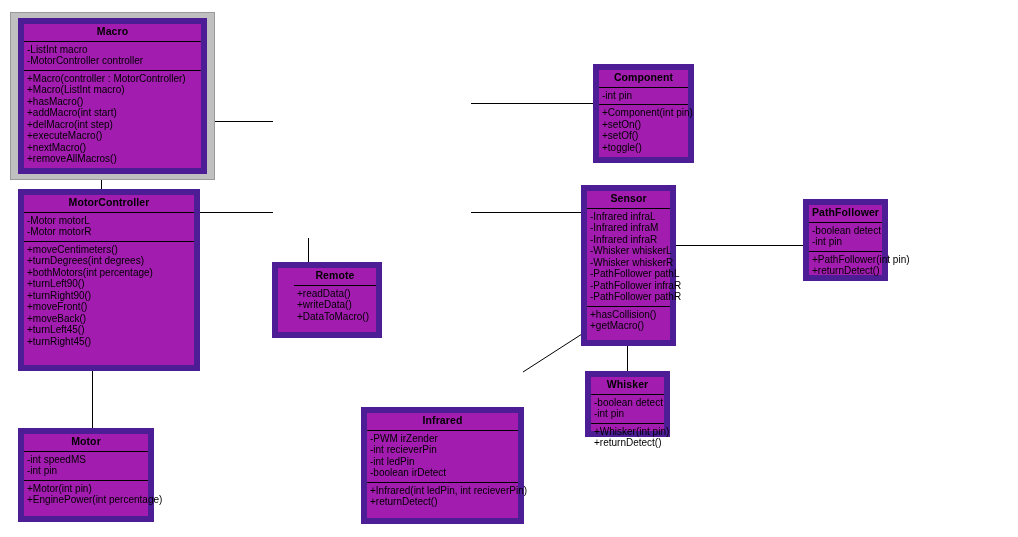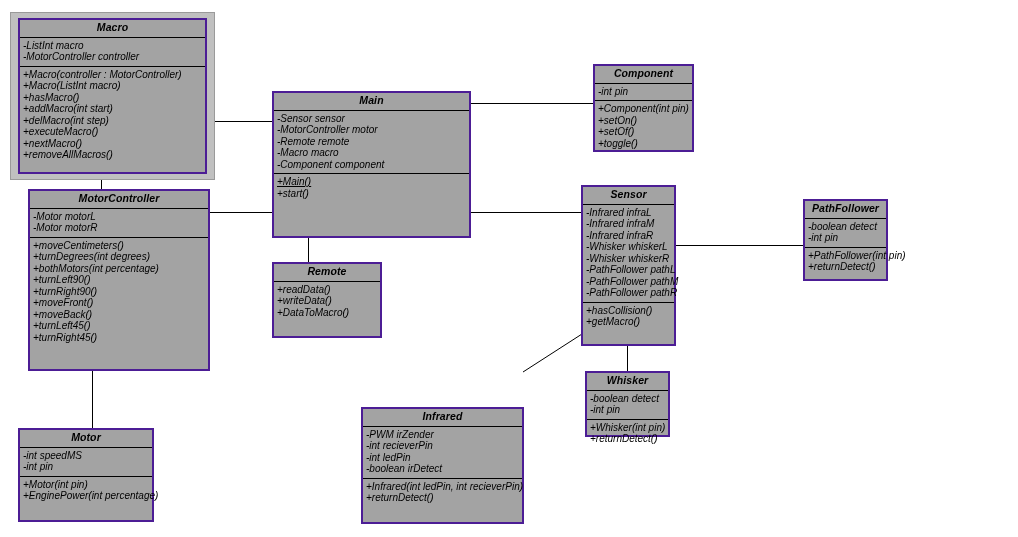--- a/index.html
+++ b/index.html
@@ -30,26 +30,25 @@
     position: absolute;
     background: #c0c0c0;
     border: 1px solid #9a9a9a;
     box-sizing: border-box;
   }
 
   
   .uml-class {
     position: absolute;
     box-sizing: border-box;
-    border: 2px solid #4c1d95;
-    background: #a3a3a3;
+    border: 6px solid #4c1d95;
+    background: #a21caf;
     color: #000000;
     font-size: 10px;
     line-height: 11.5px;
-    font-style: italic;
   }
   .uml-title {
     text-align: center;
     font-weight: bold;
     font-size: 10.5px;
     padding: 2px 2px 3px 2px;
     border-bottom: 1px solid #000000;
     letter-spacing: 0.1px;
   }
   .uml-compartment {
@@ -108,21 +107,21 @@
       <div class="uml-row">+Macro(ListInt macro)</div>
       <div class="uml-row">+hasMacro()</div>
       <div class="uml-row">+addMacro(int start)</div>
       <div class="uml-row">+delMacro(int step)</div>
       <div class="uml-row">+executeMacro()</div>
       <div class="uml-row">+nextMacro()</div>
       <div class="uml-row">+removeAllMacros()</div>
     </div>
   </div>
 
-  <div class="uml-class" style="left:28px; top:189px; width:182px; height:182px;">
+  <div class="uml-class" style="left:18px; top:189px; width:182px; height:182px;">
     <div class="uml-title">MotorController</div>
     <div class="uml-compartment">
       <div class="uml-row">-Motor motorL</div>
       <div class="uml-row">-Motor motorR</div>
     </div>
     <div class="uml-compartment">
       <div class="uml-row">+moveCentimeters()</div>
       <div class="uml-row">+turnDegrees(int degrees)</div>
       <div class="uml-row">+bothMotors(int percentage)</div>
       <div class="uml-row">+turnLeft90()</div>
@@ -139,45 +138,31 @@
     <div class="uml-compartment">
       <div class="uml-row">-int speedMS</div>
       <div class="uml-row">-int pin</div>
     </div>
     <div class="uml-compartment">
       <div class="uml-row">+Motor(int pin)</div>
       <div class="uml-row">+EnginePower(int percentage)</div>
     </div>
   </div>
 
-  <div class="uml-class" style="left:272px; top:91px; width:199px; height:147px;">
-    <div class="uml-title">Main</div>
-    <div class="uml-compartment">
-      <div class="uml-row">-Sensor sensor</div>
-      <div class="uml-row">-MotorController motor</div>
-      <div class="uml-row">-Remote remote</div>
-      <div class="uml-row">-Macro macro</div>
-      <div class="uml-row">-Component component</div>
-    </div>
-    <div class="uml-compartment">
-      <div class="uml-row static-member">+Main()</div>
-      <div class="uml-row">+start()</div>
-    </div>
-  </div>
-
-  <div class="uml-class" style="left:272px; top:262px; width:110px; height:76px;">
+
+  <div class="uml-class" style="left:272px; top:262px; width:110px; height:76px;padding-left:16px;">
     <div class="uml-title">Remote</div>
     <div class="uml-compartment">
       <div class="uml-row">+readData()</div>
       <div class="uml-row">+writeData()</div>
       <div class="uml-row">+DataToMacro()</div>
     </div>
   </div>
 
-  <div class="uml-class" style="left:593px; top:64px; width:101px; height:88px;">
+  <div class="uml-class" style="left:593px; top:64px; width:101px; height:99px;">
     <div class="uml-title">Component</div>
     <div class="uml-compartment">
       <div class="uml-row">-int pin</div>
     </div>
     <div class="uml-compartment">
       <div class="uml-row">+Component(int pin)</div>
       <div class="uml-row">+setOn()</div>
       <div class="uml-row">+setOf()</div>
       <div class="uml-row">+toggle()</div>
     </div>
@@ -185,21 +170,21 @@
 
   <div class="uml-class" style="left:581px; top:173px; width:95px; height:161px;margin-top:12px;">
     <div class="uml-title">Sensor</div>
     <div class="uml-compartment">
       <div class="uml-row">-Infrared infraL</div>
       <div class="uml-row">-Infrared infraM</div>
       <div class="uml-row">-Infrared infraR</div>
       <div class="uml-row">-Whisker whiskerL</div>
       <div class="uml-row">-Whisker whiskerR</div>
       <div class="uml-row">-PathFollower pathL</div>
-      <div class="uml-row">-PathFollower pathM</div>
+      <div class="uml-row">-PathFollower infraR</div>
       <div class="uml-row">-PathFollower pathR</div>
     </div>
     <div class="uml-compartment">
       <div class="uml-row">+hasCollision()</div>
       <div class="uml-row">+getMacro()</div>
     </div>
   </div>
 
   <div class="uml-class" style="left:803px; top:199px; width:85px; height:82px;">
     <div class="uml-title">PathFollower</div>

